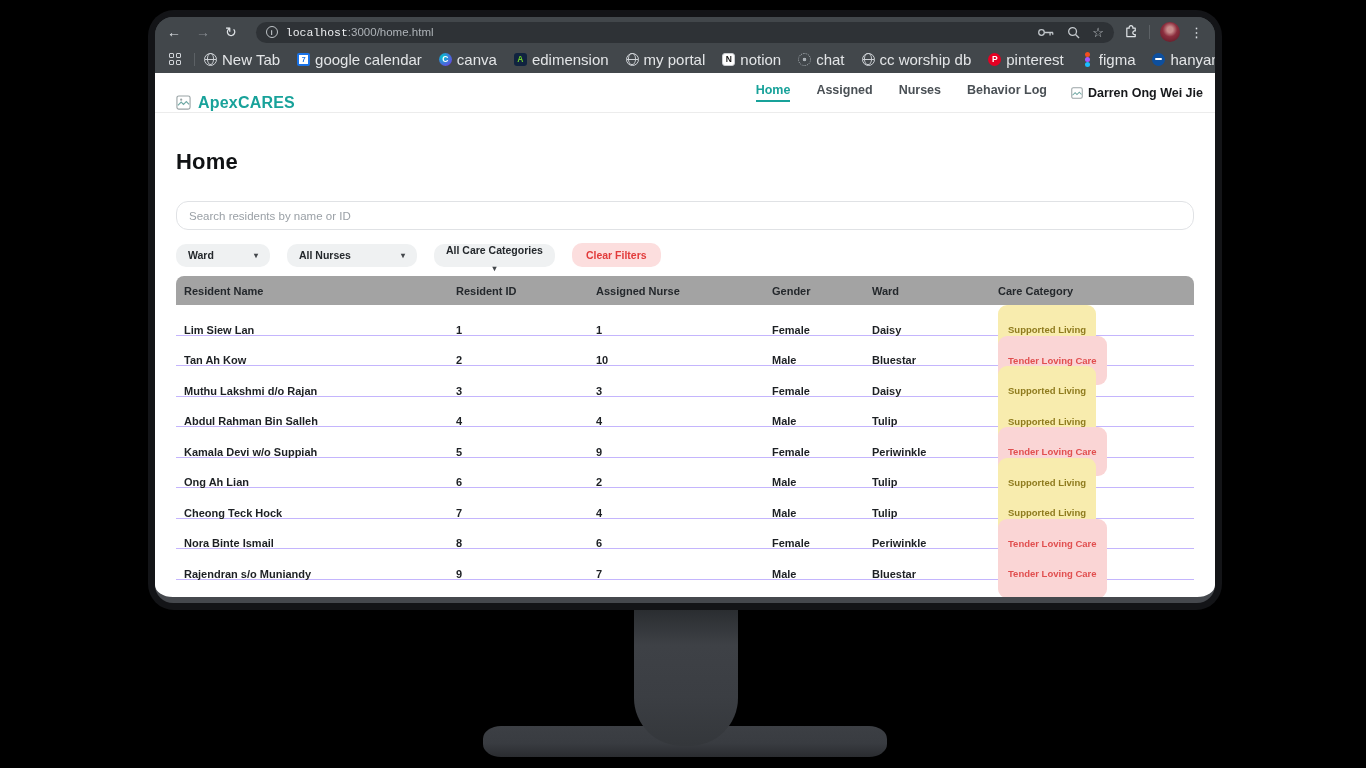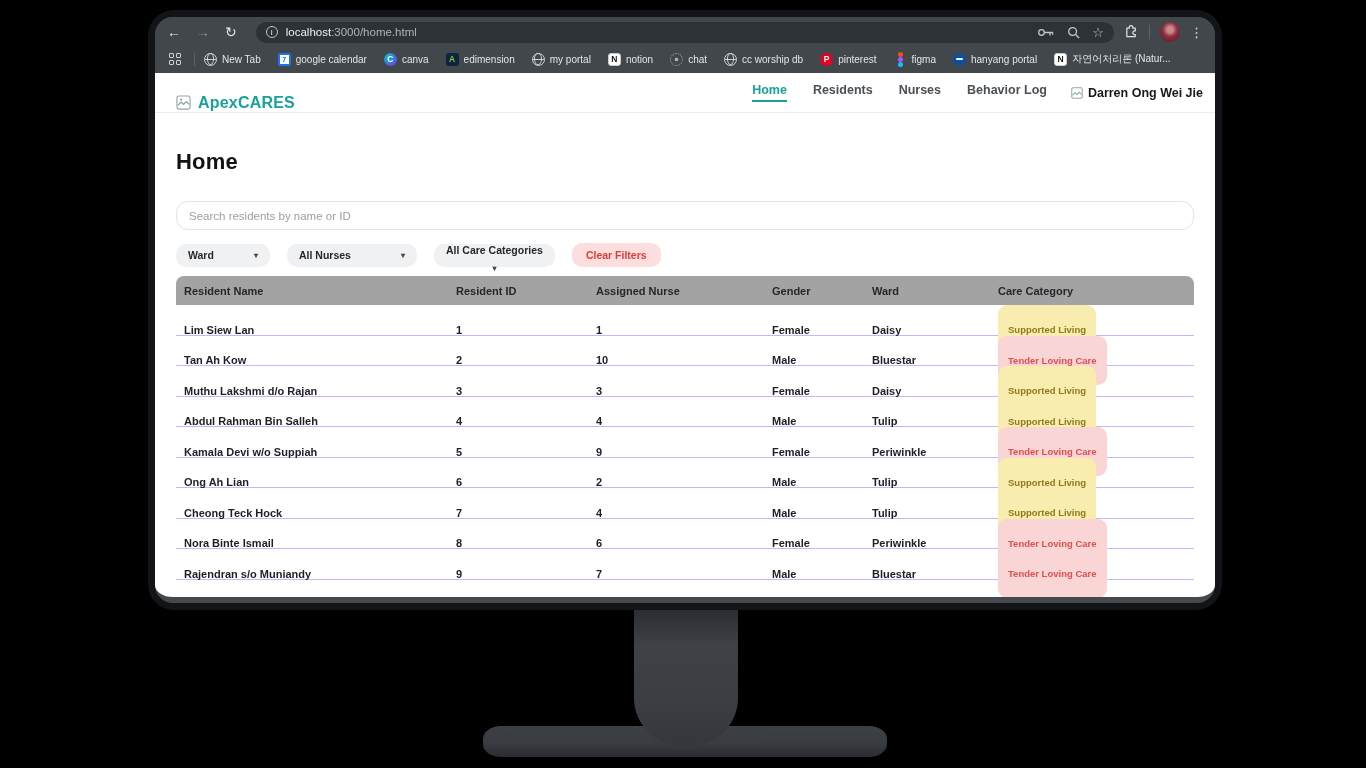--- a/index.html
+++ b/index.html
@@ -31,41 +31,41 @@
   .toolbar{height:30px;flex:0 0 30px;background:var(--chrome);display:flex;align-items:center;
     padding:0 12px;color:#dfe3e6;}
   .nav-btn{font-size:14px;line-height:1;margin-right:15px;cursor:default;}
   .nav-btn.dim{color:#878c91;}
   .omnibox{flex:1;height:21px;background:var(--omni);border-radius:12px;
     display:flex;align-items:center;padding:0 10px;margin:0 10px 0 4px;}
   .omni-info{width:12px;height:12px;border:1.1px solid #bdc2c6;border-radius:50%;
     display:flex;align-items:center;justify-content:center;font-size:8px;color:#bdc2c6;
     margin-right:8px;flex:0 0 auto;font-weight:bold;}
   .omni-url{font-size:11.5px;white-space:nowrap;}
-  .omni-host{color:#eceef0;}
+  .omni-host{color:#eceef0;font-family:Liberation Mono, monospace;}
   .omni-path{color:#aeb3b8;}
   .omni-spacer{flex:1;}
   .omni-ic{margin-left:12px;display:flex;align-items:center;}
   .omni-ic svg{stroke:#c3c8cc;fill:none;stroke-width:1.4;}
   .star{font-size:13px;color:#c3c8cc;margin-left:12px;}
   .tb-right{display:flex;align-items:center;}
   .puzzle svg{stroke:#dfe3e6;fill:none;stroke-width:1.3;}
   .tb-div{width:1px;height:14px;background:#5c6165;margin:0 10px;}
   .avatar{width:20px;height:20px;border-radius:50%;
     background:radial-gradient(circle at 50% 38%,#c98b8b 0 18%,#8c2e3e 45%,#551722 100%);}
   .kebab{font-size:13px;color:#dfe3e6;margin-left:10px;letter-spacing:0;}
 
   
   .bmbar{height:26px;flex:0 0 26px;background:var(--chrome);display:flex;align-items:center;
     padding:0 10px 2px 10px;color:#e3e5e7;font-size:11.5px;white-space:nowrap;overflow:hidden;}
   .apps-grid{display:grid;grid-template-columns:5px 5px;grid-template-rows:5px 5px;gap:2px;margin:0 4px;}
   .apps-grid span{border:1.2px solid #cfd3d7;border-radius:1px;}
   .bm-div{width:1px;height:13px;background:#5c6165;margin:0 9px;flex:0 0 auto;}
   .bm{display:flex;align-items:center;gap:5px;margin-right:17px;flex:0 0 auto;}
-  .bm-label{font-size:10px;}
+  .bm-label{font-size:15px;}
   .bm-ic{width:13px;height:13px;display:inline-flex;align-items:center;justify-content:center;
     font-size:8.5px;font-weight:bold;border-radius:3px;position:relative;flex:0 0 auto;}
   .ic-globe{border:1.2px solid #cdd1d5;border-radius:50%;
     background:linear-gradient(transparent 44%,#cdd1d5 44% 56%,transparent 56%);}
   .ic-globe::after{content:"";width:52%;height:96%;border:1.1px solid #cdd1d5;border-radius:50%;}
   .ic-gcal{background:#fff;border:2px solid #1a73e8;color:#1a73e8;border-radius:2px;font-size:7px;}
   .ic-gcal::after{content:"7";}
   .ic-canva{background:radial-gradient(circle at 30% 30%,#00c4cc,#7d2ae8);border-radius:50%;color:#fff;}
   .ic-canva::after{content:"C";}
   .ic-edimension{background:#10233f;color:#6fce2e;border-radius:3px;}
@@ -256,21 +256,21 @@
                   <path d="M2 11l3.5-3.5 2.5 2.5 3-3 3 3" fill="none" stroke="#6fa8a4" stroke-width="1.2"></path>
                   <circle cx="5.5" cy="5" r="1.2" fill="#9aa4a6"></circle>
                 </svg>
             </span>
             <span class="brand-name">ApexCARES</span>
           </div>
           <span class="hd-spacer"></span>
           <nav class="main-nav">
   <a class="nav-item active">Home</a>
 
-  <a class="nav-item">Residents</a>
+  <a class="nav-item">Assigned</a>
 
   <a class="nav-item">Nurses</a>
 
   <a class="nav-item">Behavior Log</a>
 </nav>
           <div class="user-chip">
             <span class="broken-img">
               <svg width="12" height="12" viewBox="0 0 16 16">
                   <rect x="1" y="1" width="14" height="14" rx="2" fill="none" stroke="#9aa4a6" stroke-width="1.4"></rect>
                   <path d="M2 11l3.5-3.5 2.5 2.5 3-3 3 3" fill="none" stroke="#6fa8a4" stroke-width="1.4"></path>

